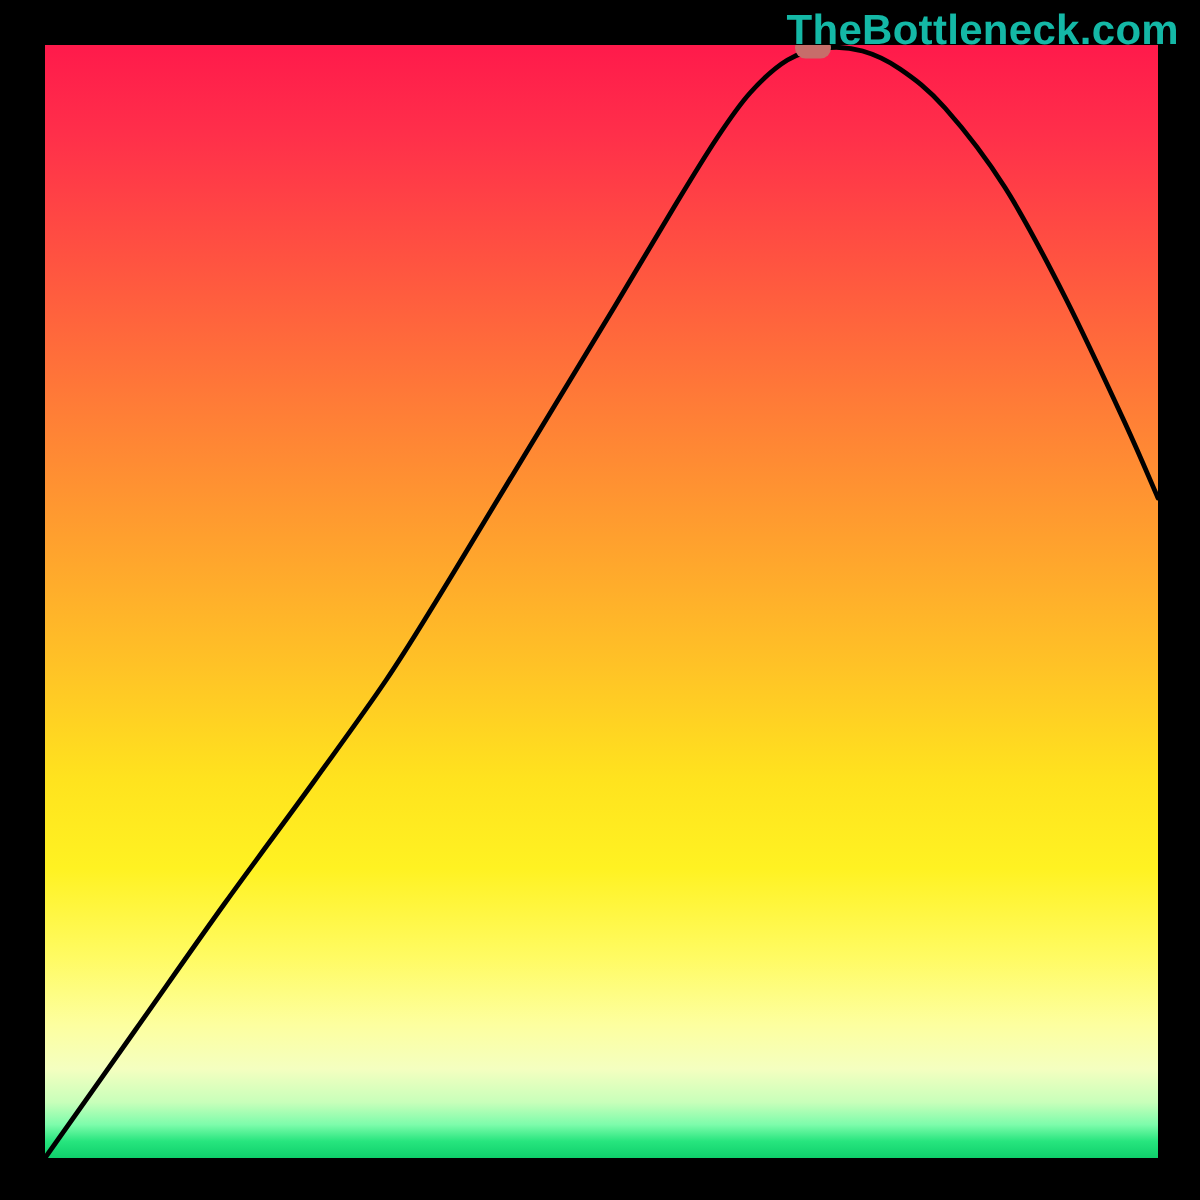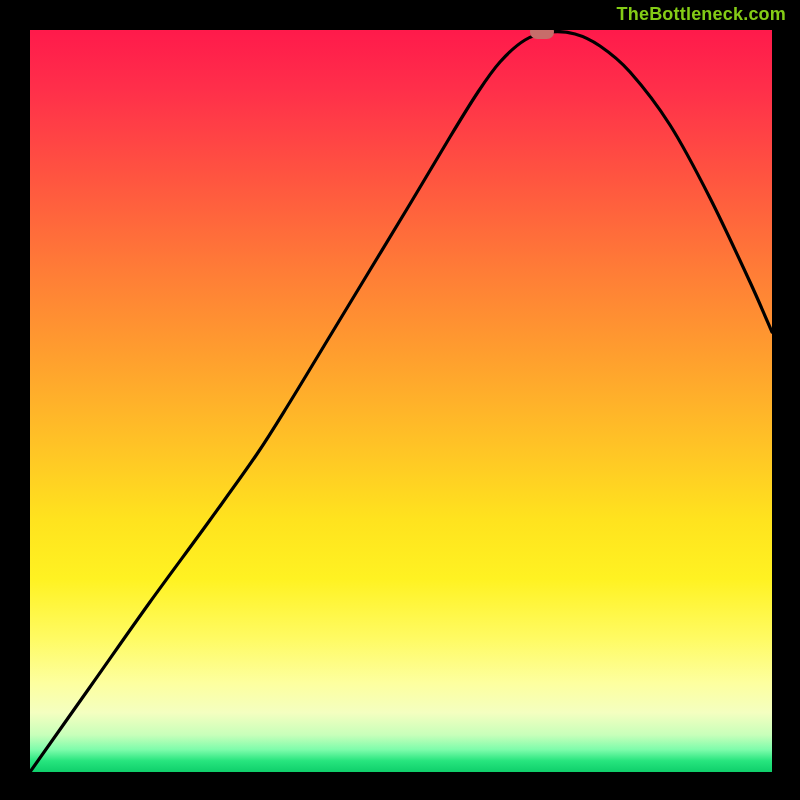--- a/index.html
+++ b/index.html
@@ -14,23 +14,23 @@
   .frame {
     position: relative;
     width: 800px;
     height: 800px;
     background: #000;
   }
   .watermark {
     position: absolute;
     top: 4px;
     right: 14px;
-    font-size: 18px;
+    font-size: 28px;
     font-weight: 600;
-    color: #84cc16;
+    color: #14b8a6;
     letter-spacing: 0.2px;
     z-index: 10;
   }
   .plot-area {
     position: absolute;
     left: 30px;
     top: 30px;
     width: 742px;
     height: 742px;
     overflow: hidden;

